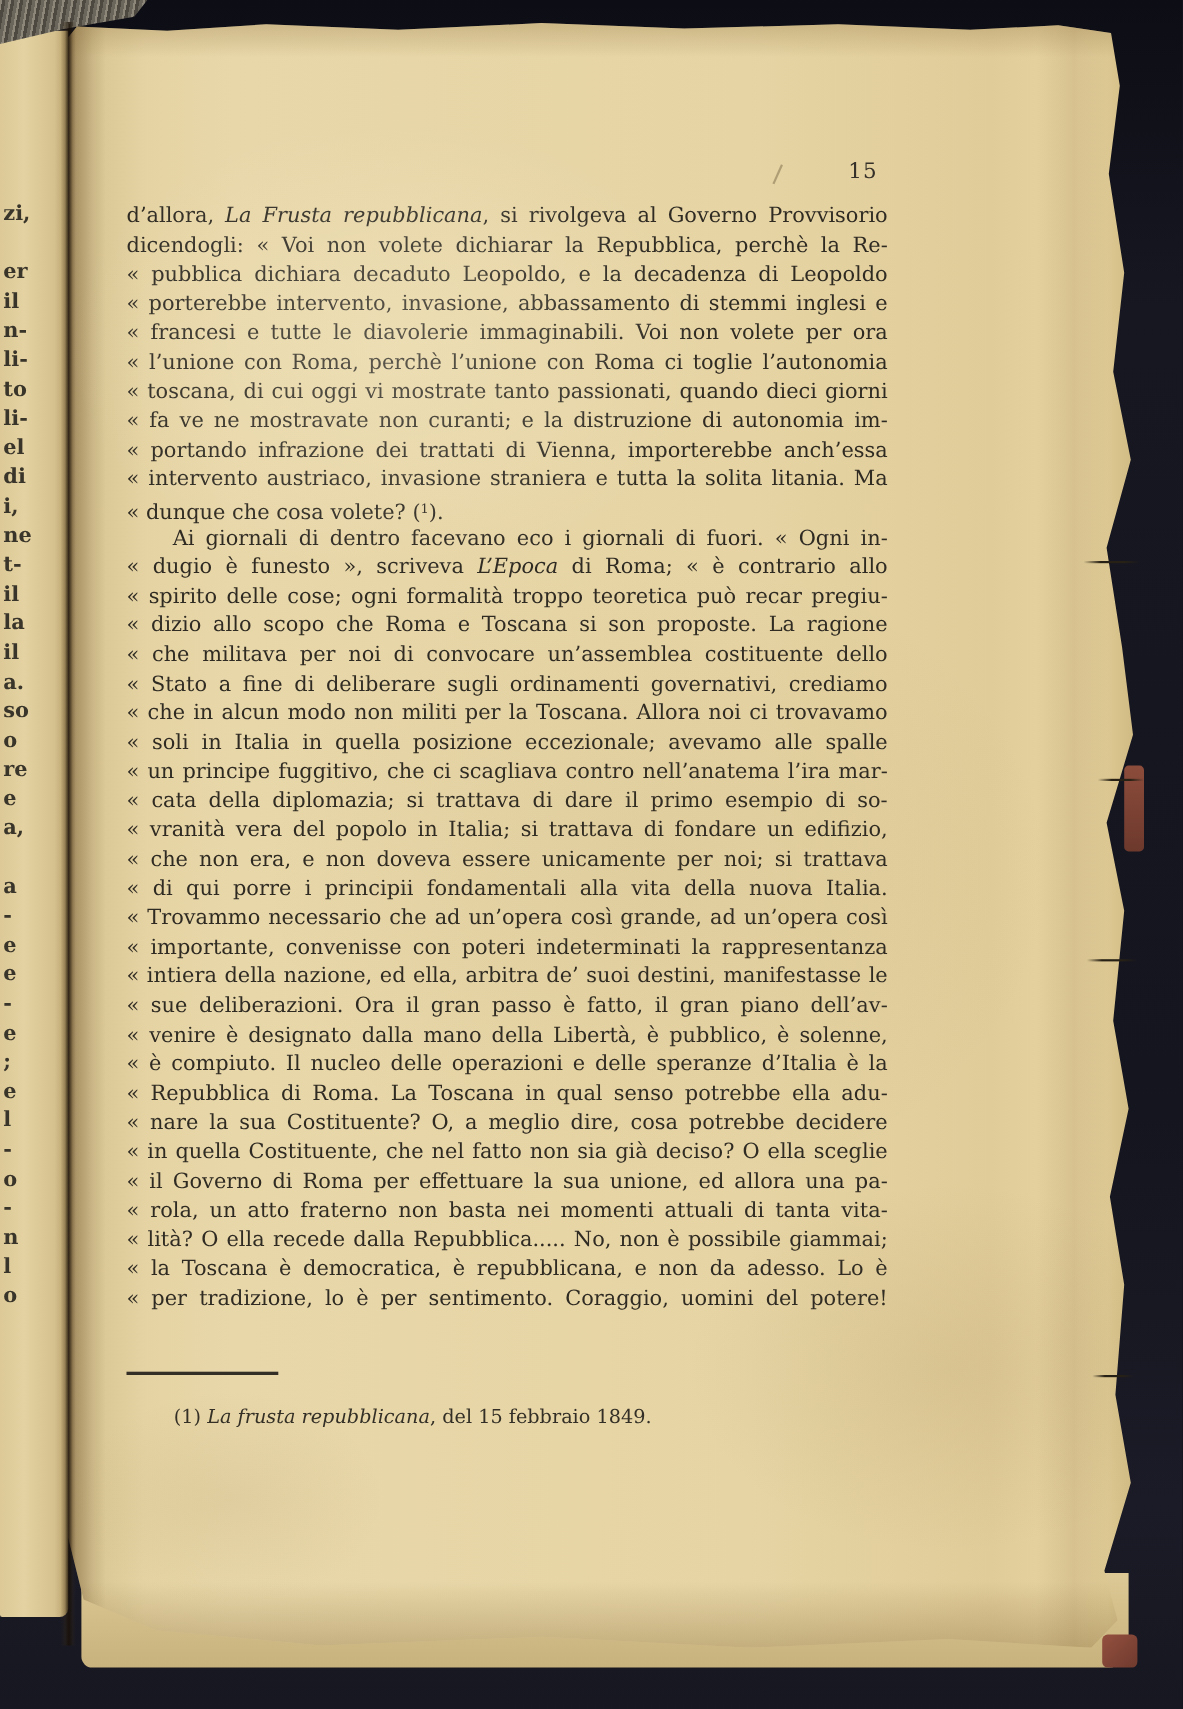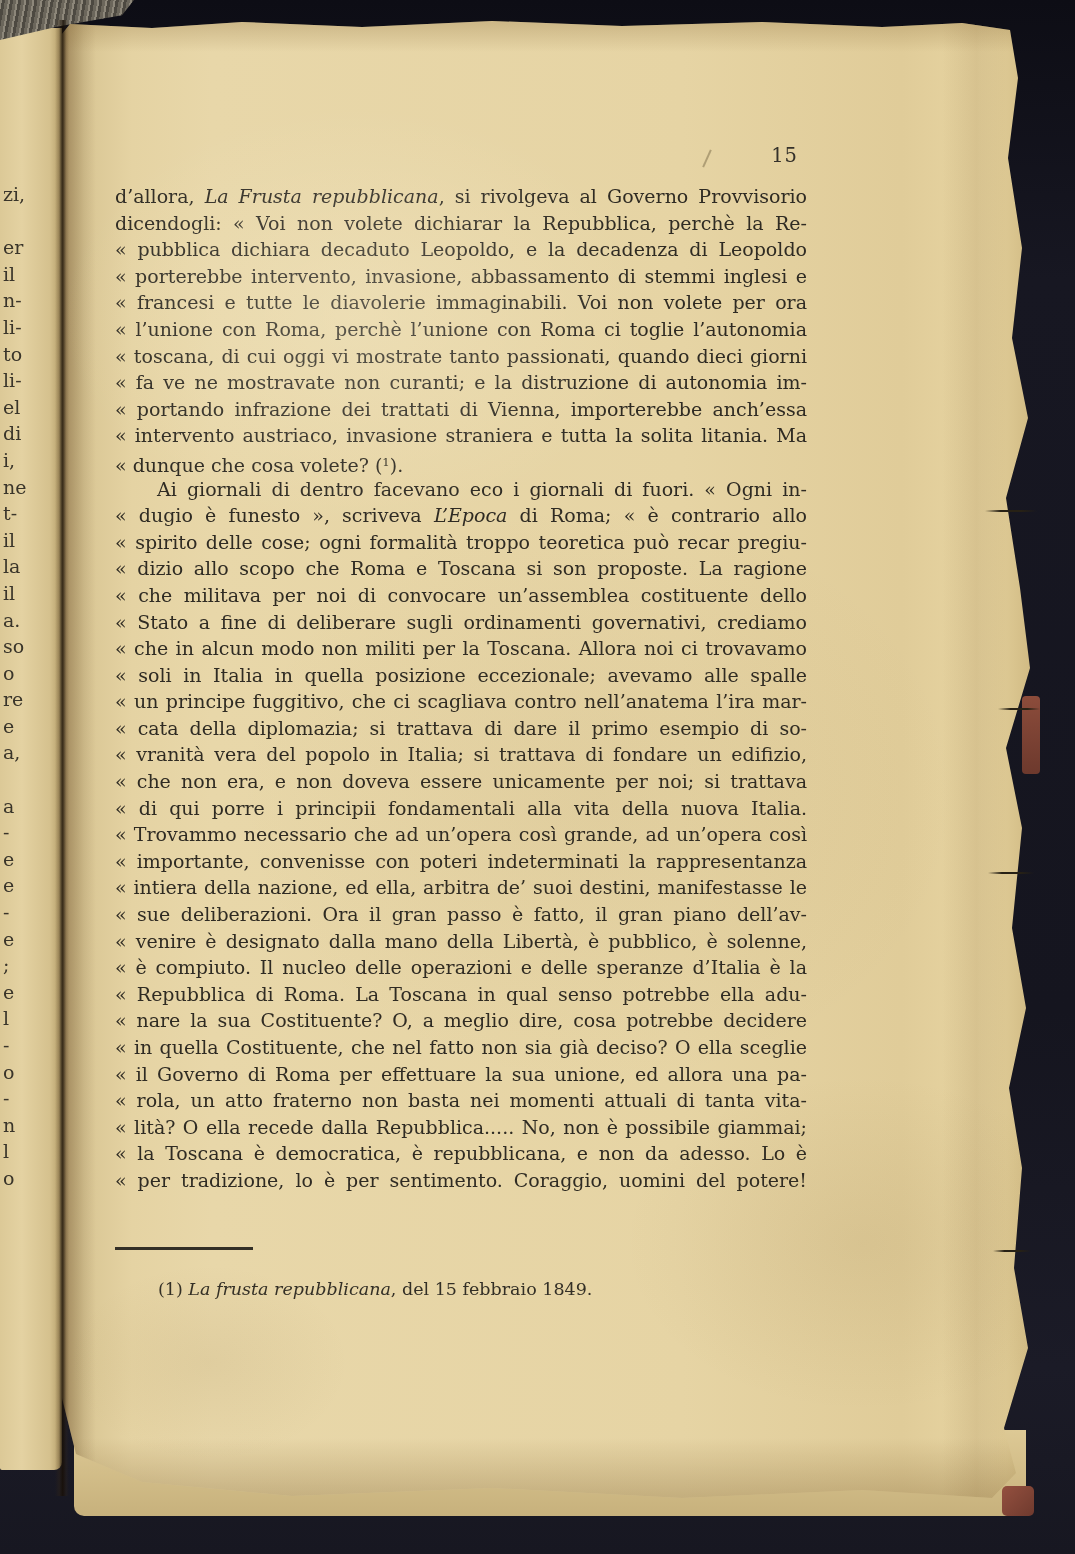--- a/index.html
+++ b/index.html
@@ -13,21 +13,21 @@
   
   .headband{position:absolute;left:0;top:0;width:134px;height:40px;z-index:2;
     background:repeating-linear-gradient(100deg,#8d877a 0 2px,#4d4941 2px 5px,#6b665b 5px 8px);
     clip-path:polygon(0 0,134px 0,122px 38%,58px 66%,0 100%);}
   
   .left-strip{position:absolute;left:0;top:28px;width:62px;height:1442px;z-index:1;
     background:linear-gradient(90deg,#dcc997 0,#e4d2a2 35%,#d5c18e 80%,#bba470 95%,#8f7d55 100%);
     border-radius:0 0 8px 2px;}
   .mfrags{position:absolute;left:3px;top:181px;width:40px;z-index:2;
     color:#3a352a;font-size:19px;}
-  .mfrag{height:26.6px;line-height:26.6px;white-space:nowrap;}
+  .mfrag{height:26.6px;line-height:26.6px;white-space:nowrap;font-weight:bold;}
   
   .gutter{position:absolute;left:55px;top:20px;width:14px;height:1476px;z-index:4;
     background:linear-gradient(90deg,transparent 0,rgba(60,42,18,.28) 30%,rgba(24,15,5,.78) 55%,rgba(60,42,18,.22) 80%,transparent 100%);}
   
   .under-page{position:absolute;left:74px;top:1430px;width:952px;height:86px;z-index:1;
     background:linear-gradient(180deg,#ddc995,#c7b17c);border-radius:0 0 18px 10px;}
   
   .red-edge{position:absolute;left:1022px;top:696px;width:18px;height:78px;z-index:2;
     background:linear-gradient(180deg,#8c4c3b,#6d392d);border-radius:4px;}
   .red-corner{position:absolute;left:1002px;top:1486px;width:32px;height:30px;z-index:2;

